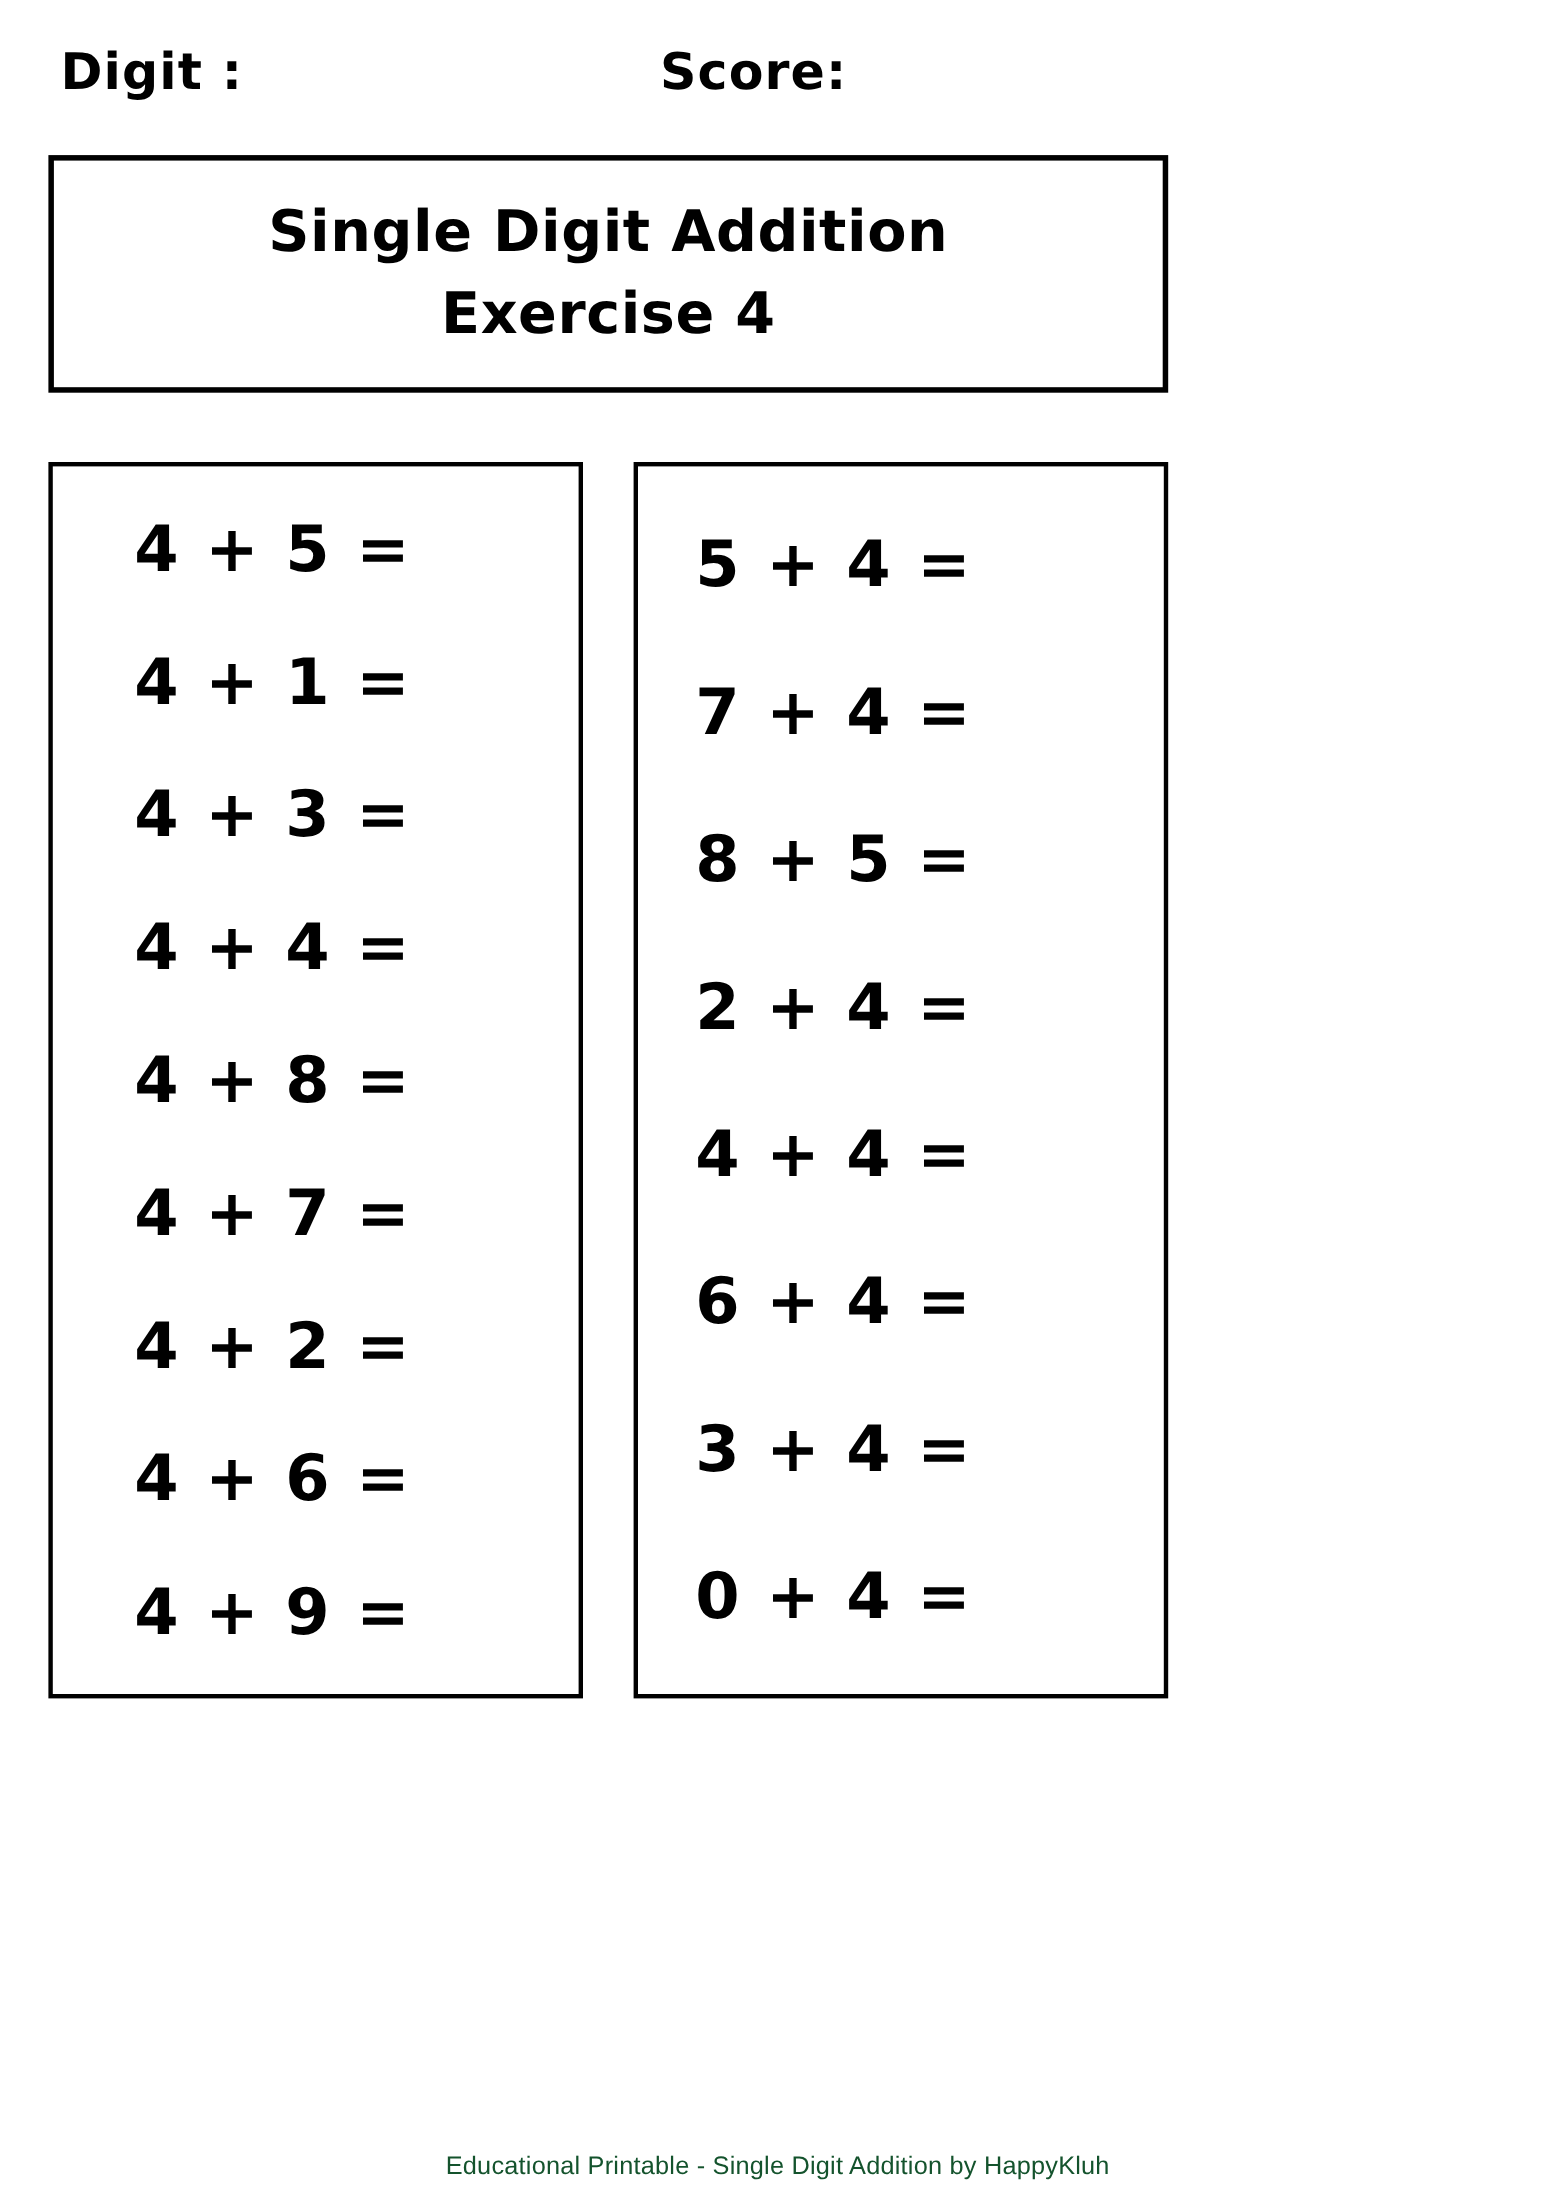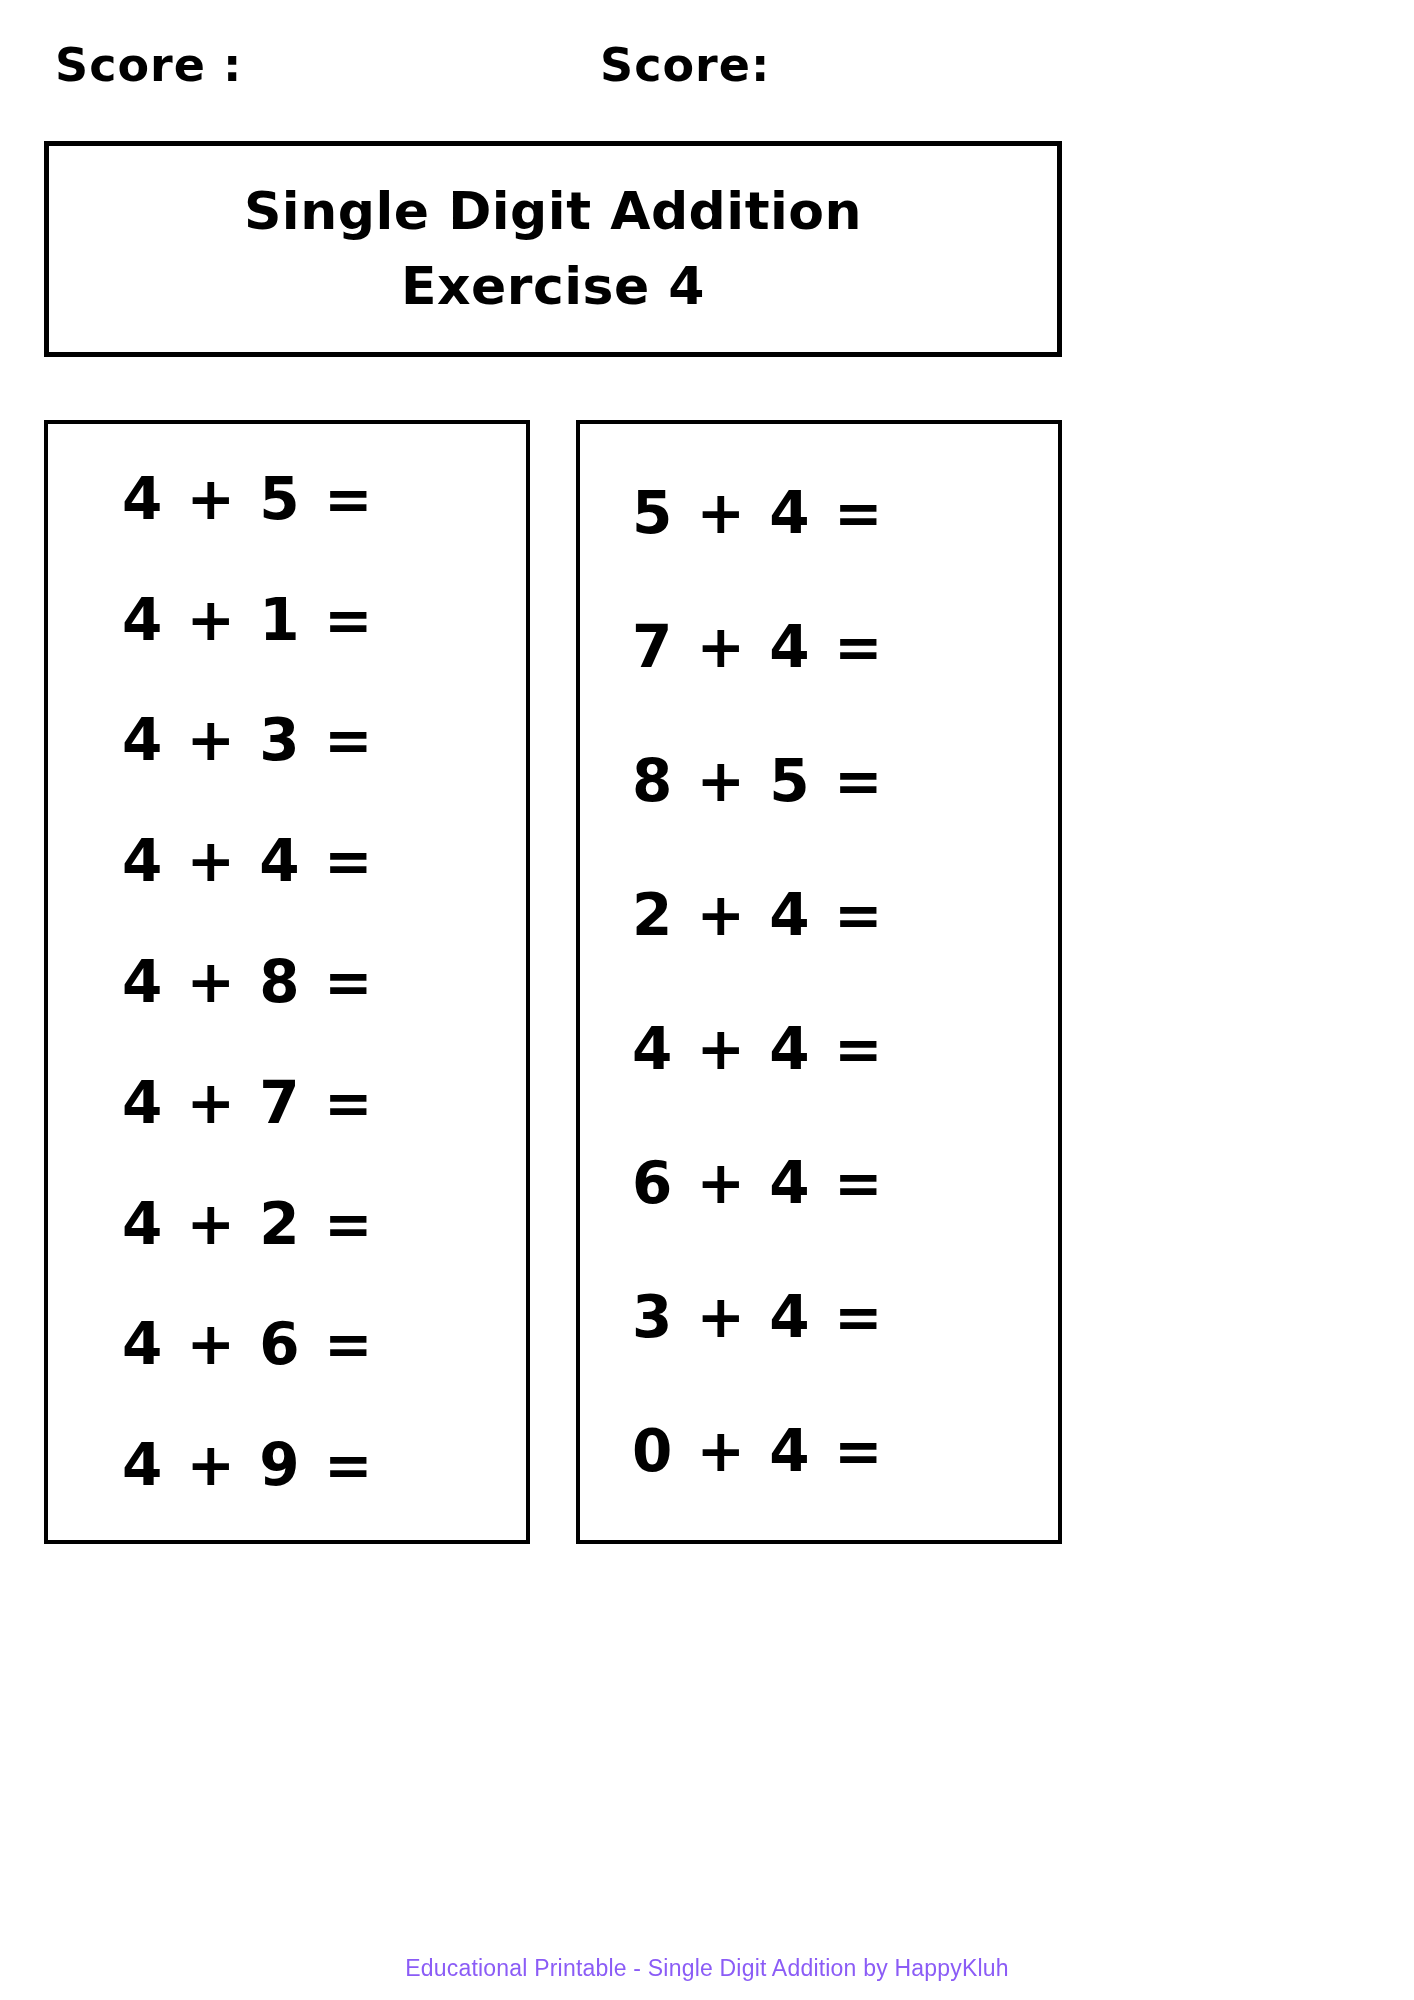--- a/index.html
+++ b/index.html
@@ -110,32 +110,32 @@
 
   
   .footer {
     position: absolute;
     left: 0;
     top: 1955px;
     width: 100%;
     text-align: center;
     font-family: "Liberation Sans", sans-serif;
     font-size: 23px;
-    color: #8b5cf6;
+    color: #14532d;
     letter-spacing: 0.2px;
     white-space: nowrap;
   }
 </style>
 </head>
 <body>
 
 <div class="page">
 
   <div class="header-row">
-    <div class="header-label name">Score :</div>
+    <div class="header-label name">Digit :</div>
     <div class="header-label score">Score:</div>
   </div>
 
   <div class="title-box">
     <div class="title-line">Single Digit Addition</div>
     <div class="title-line">Exercise 4</div>
   </div>
 
   <div class="columns">
 

